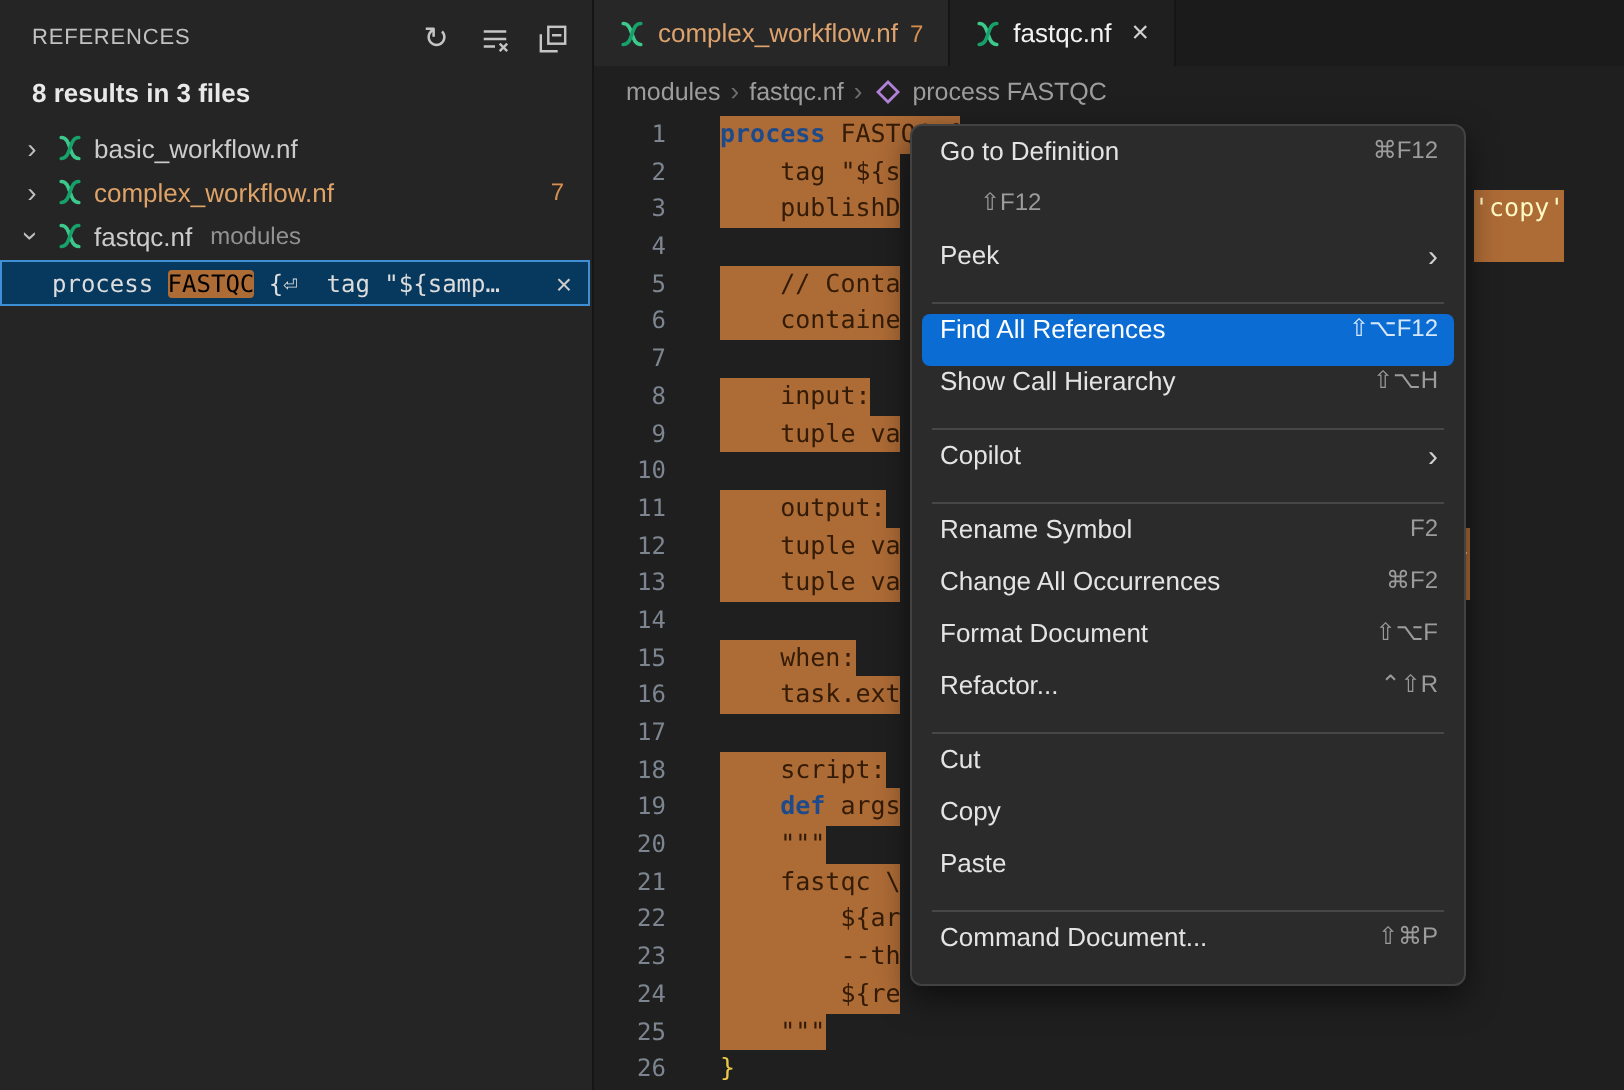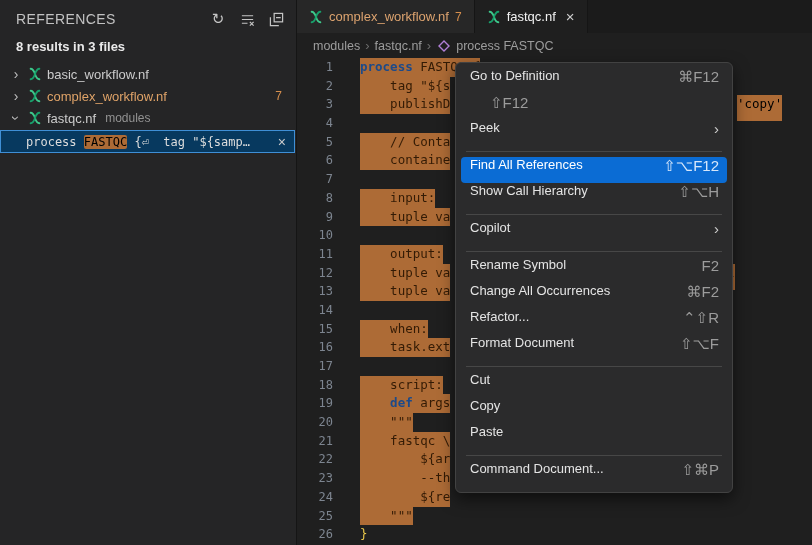--- a/index.html
+++ b/index.html
@@ -3,21 +3,21 @@
 <meta charset="utf-8">
 <style>
   html,body{margin:0;padding:0;}
   body{width:812px;height:545px;position:relative;overflow:hidden;background:#1f1f1f;
        font-family:"Liberation Sans",sans-serif;color:#cccccc;-webkit-font-smoothing:antialiased;}
 
   
   .sidebar{position:absolute;left:0;top:0;width:297px;height:545px;background:#252526;
            border-right:1px solid #151515;box-sizing:border-box;}
   .sb-header{display:flex;align-items:center;padding:9px 10px 4px 16px;}
-  .sb-title{font-size:14px;letter-spacing:.4px;color:#c2c2c2;flex:1;}
+  .sb-title{font-size:11px;letter-spacing:.4px;color:#c2c2c2;flex:1;}
   .sb-icons{display:flex;gap:9px;}
   .sb-icon{width:20px;height:20px;display:flex;align-items:center;justify-content:center;
            color:#c5c5c5;font-size:15px;border-radius:4px;cursor:pointer;}
   .sb-summary{font-size:13px;font-weight:700;color:#e9e9e9;padding:6px 16px 9px 16px;}
   .tree-row{height:22px;display:flex;align-items:center;font-size:13px;color:#cccccc;
             padding-left:9px;gap:5px;cursor:pointer;}
   .chev{width:14px;text-align:center;color:#c0c0c0;font-size:14px;line-height:14px;}
   .chev.open{transform:rotate(90deg);}
   .nf-icon{display:flex;align-items:center;}
   .file-desc{color:#929292;font-size:12px;margin-left:4px;}
@@ -51,30 +51,30 @@
   
   .code{position:absolute;left:297px;top:58px;width:515px;height:487px;overflow:hidden;
         font-family:"DejaVu Sans Mono",monospace;font-size:12.5px;background:#1f1f1f;}
   .line{display:flex;height:18.7px;line-height:18.7px;}
   .gutter{flex:0 0 36px;text-align:right;color:#7d8590;font-size:12px;}
   .line-text{padding-left:27px;white-space:pre;color:#d4d4d4;}
   .hl{background:#ad6b36;display:inline-block;height:100%;}
   .c-pl{color:#331b05;}
   .c-kw{color:#1c4a8a;font-weight:700;}
   .c-br{color:#ecc94b;}
-  .rfrag{position:absolute;height:26px;line-height:18.7px;background:#ad6b36;color:#000000;white-space:pre;}
+  .rfrag{position:absolute;height:36px;line-height:18.7px;background:#ad6b36;color:#fef9c3;white-space:pre;}
 
   
   .ctx-menu{position:absolute;left:455px;top:62px;width:278px;box-sizing:border-box;
             background:#2b2b2c;border:1px solid #424242;border-radius:6px;
             box-shadow:0 6px 16px rgba(0,0,0,.55);padding:5px 0;z-index:20;font-size:13px;color:#e4e4e4;}
   .menu-item{height:26px;display:flex;margin:0 5px;padding:0 8px 0 9px;
              border-radius:4px;cursor:pointer;}
   .mi-label{flex:1;white-space:nowrap;}
-  .mi-short{color:#9c9c9c;font-size:15px;margin-left:20px;}
+  .mi-short{color:#9c9c9c;font-size:12px;margin-left:20px;}
   .mi-arrow{color:#cfcfcf;font-size:15px;}
   .menu-item.sel{background:#0b6cd4;color:#ffffff;}
   .menu-item.sel .mi-short{color:#d7e7fa;}
   .menu-sep{height:1px;background:#474747;margin:5px 10px;}
 </style>
 </head>
 <body>
 
 <div class="sidebar">
   <div class="sb-header">
@@ -318,27 +318,27 @@
     <div class="menu-sep"></div>
     <div class="menu-item">
       <span class="mi-label">Rename Symbol</span>
       <span class="mi-short">F2</span>
     </div>
     <div class="menu-item">
       <span class="mi-label">Change All Occurrences</span>
       <span class="mi-short">⌘F2</span>
     </div>
     <div class="menu-item">
+      <span class="mi-label">Format Document</span>
+      <span class="mi-short">⇧⌥F</span>
+    </div>
+    <div class="menu-item">
       <span class="mi-label">Refactor...</span>
       <span class="mi-short">⌃⇧R</span>
     </div>
-    <div class="menu-item">
-      <span class="mi-label">Format Document</span>
-      <span class="mi-short">⇧⌥F</span>
-    </div>
     <div class="menu-sep"></div>
     <div class="menu-item">
       <span class="mi-label">Cut</span>
     </div>
     <div class="menu-item">
       <span class="mi-label">Copy</span>
     </div>
     <div class="menu-item">
       <span class="mi-label">Paste</span>
     </div>

